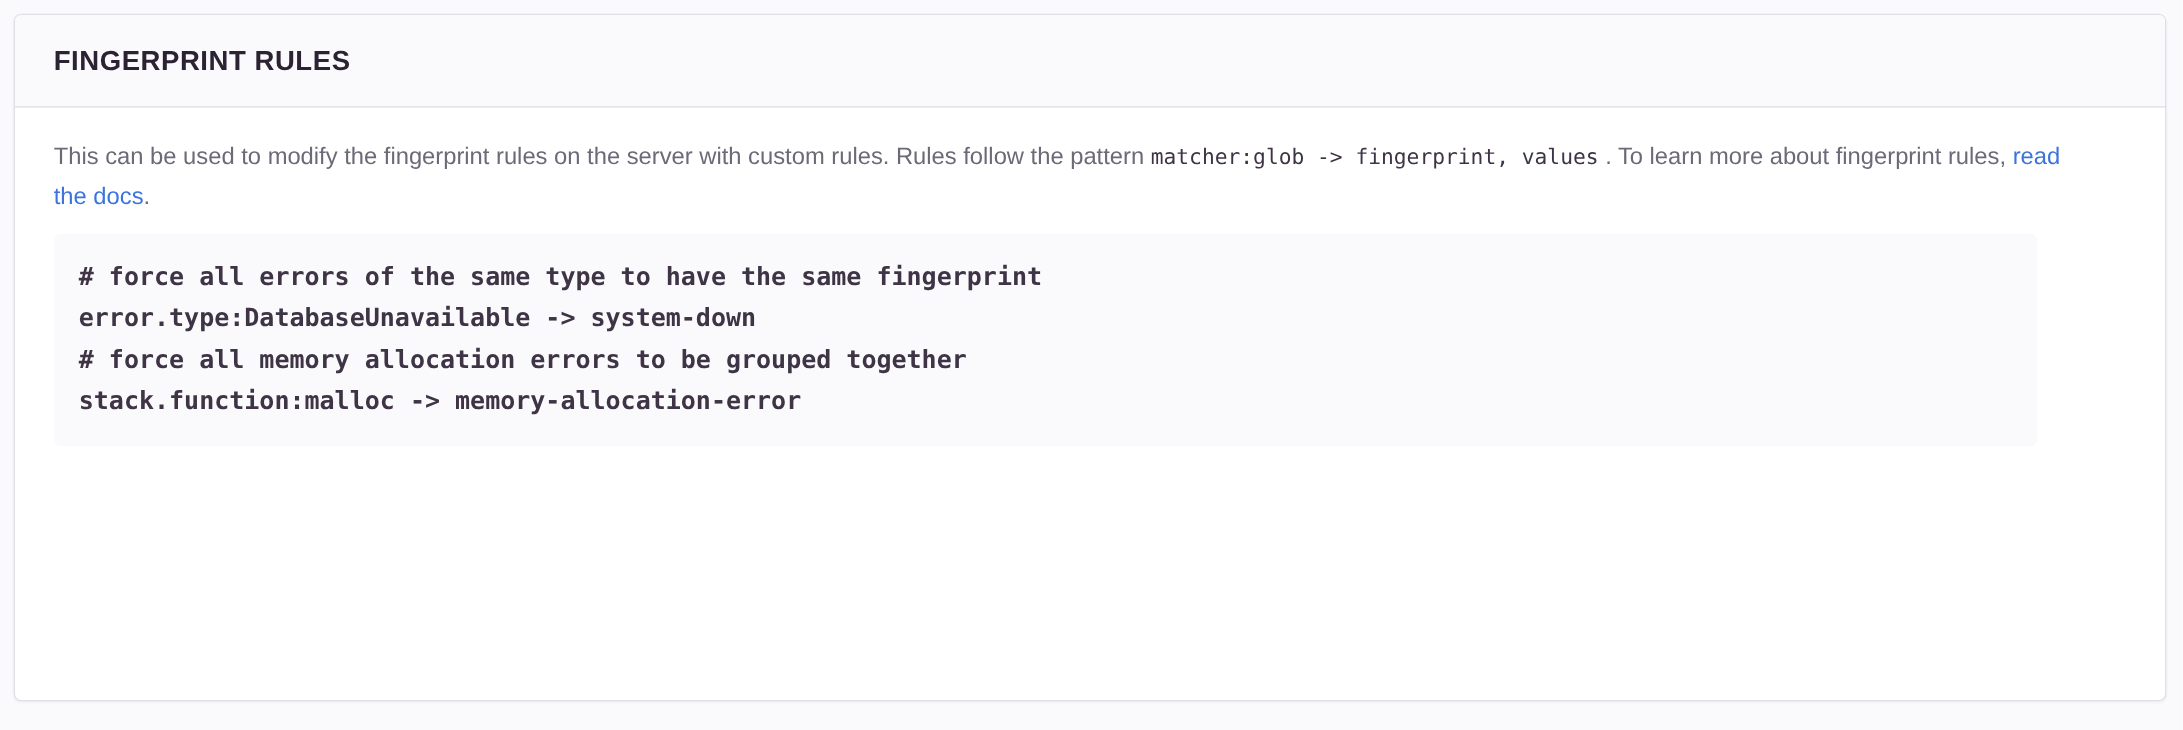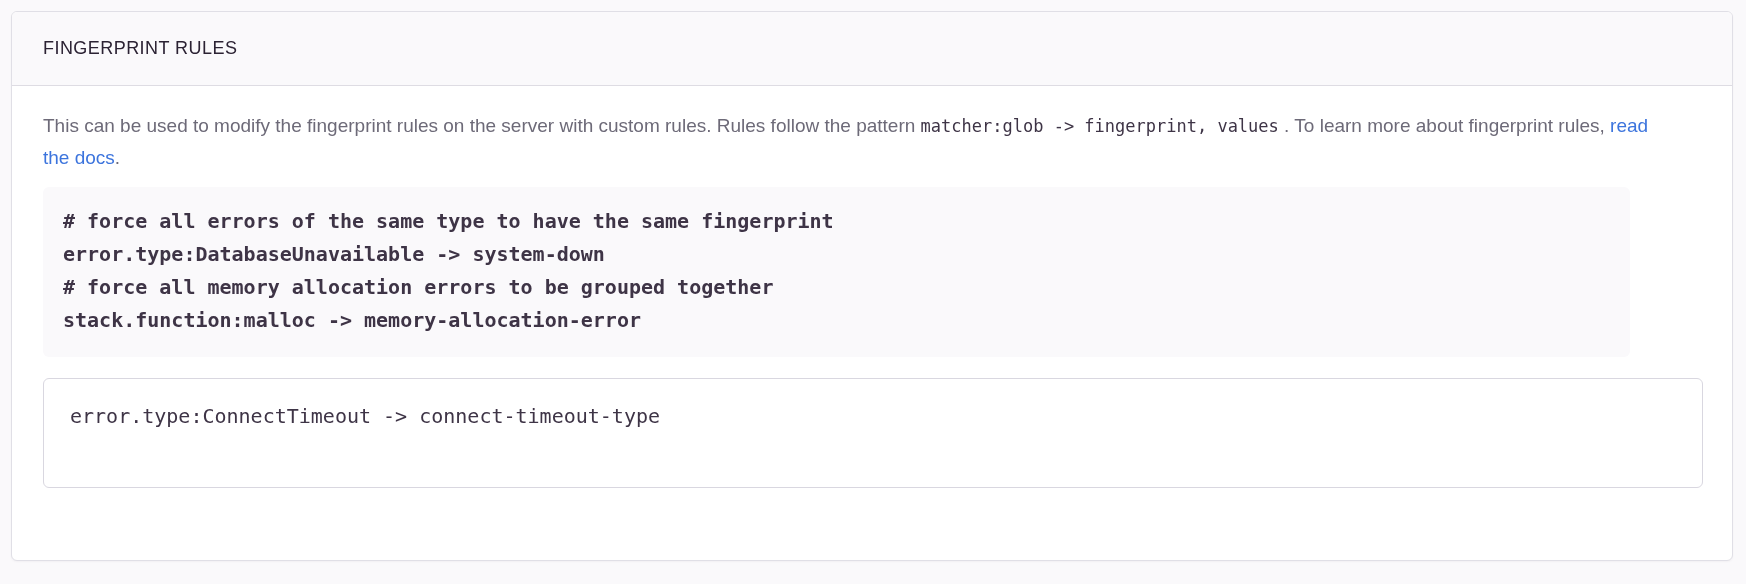--- a/index.html
+++ b/index.html
@@ -33,22 +33,22 @@
     height: 74px;
     box-sizing: border-box;
     background: #faf9fb;
     border-bottom: 1px solid #dedce3;
     display: flex;
     align-items: center;
     padding: 0 31px;
   }
 
   .panel-title {
-    font-size: 18px;
-    font-weight: normal;
+    font-size: 22px;
+    font-weight: bold;
     letter-spacing: 0.45px;
     color: #2b2233;
     text-transform: uppercase;
   }
 
   .panel-body {
     padding: 24px 31px 0 31px;
   }
 
   .description {
@@ -123,16 +123,15 @@
 
     <p class="description"><span>This can be used to modify the fingerprint rules on the server with custom rules. Rules follow the pattern </span><code>matcher:glob -&gt; fingerprint, values</code><span> . To learn more about fingerprint rules, </span><a href="#">read the docs</a><span>.</span></p>
 
     <div class="code-block">
       <pre># force all errors of the same type to have the same fingerprint
 error.type:DatabaseUnavailable -&gt; system-down
 # force all memory allocation errors to be grouped together
 stack.function:malloc -&gt; memory-allocation-error</pre>
     </div>
 
-    <textarea class="rules-input" spellcheck="false" placeholder="" style="">error.type:ConnectTimeout -&gt; connect-timeout-type</textarea>
 
   </div>
 </div>
 
 </body></html>

